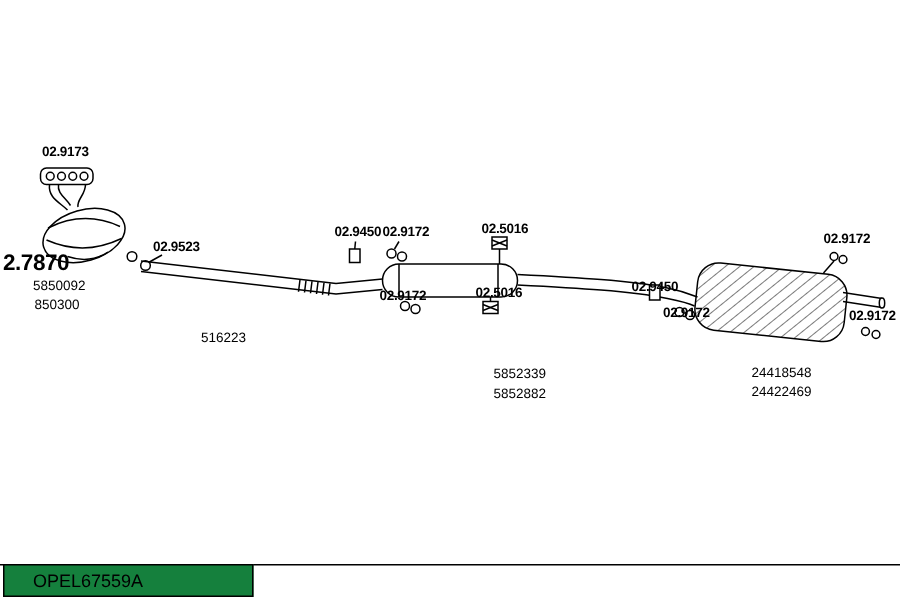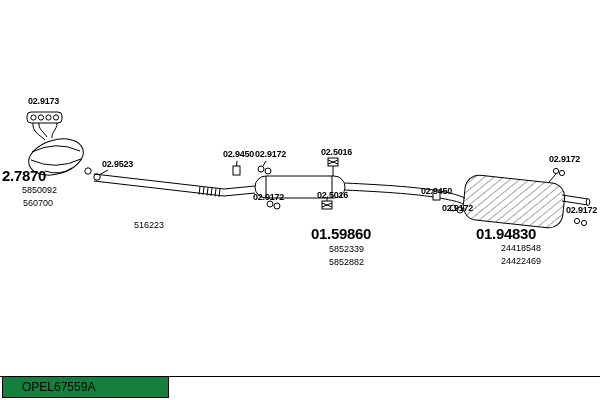--- a/index.html
+++ b/index.html
@@ -128,42 +128,40 @@
     <g>
       <circle cx="577" cy="221" r="2.6" fill="#fff"></circle>
       <circle cx="584" cy="223" r="2.6" fill="#fff"></circle>
     </g>
   </svg>
 
   <div class="lbl s" style="left:28px;top:97px">02.9173</div>
 
   <div class="lbl b" style="left:2px;top:168px">2.7870</div>
   <div class="lbl r" style="left:22px;top:186px">5850092</div>
-  <div class="lbl r" style="left:23px;top:199px">560700</div>
+  <div class="lbl r" style="left:23px;top:199px">850300</div>
 
   <div class="lbl s" style="left:102px;top:160px">02.9523</div>
 
   <div class="lbl r" style="left:134px;top:221px">516223</div>
 
   <div class="lbl s" style="left:223px;top:150px">02.9450</div>
   <div class="lbl s" style="left:255px;top:150px">02.9172</div>
   <div class="lbl s" style="left:321px;top:148px">02.5016</div>
 
   <div class="lbl s" style="left:253px;top:193px">02.9172</div>
   <div class="lbl s" style="left:317px;top:191px">02.5016</div>
 
-  <div class="lbl b" style="left:311px;top:226px">01.59860</div>
   <div class="lbl r" style="left:329px;top:245px">5852339</div>
   <div class="lbl r" style="left:329px;top:258px">5852882</div>
 
   <div class="lbl s" style="left:421px;top:187px">02.9450</div>
   <div class="lbl s" style="left:442px;top:204px">02.9172</div>
   <div class="lbl s" style="left:549px;top:155px">02.9172</div>
 
-  <div class="lbl b" style="left:476px;top:226px">01.94830</div>
   <div class="lbl r" style="left:501px;top:244px">24418548</div>
   <div class="lbl r" style="left:501px;top:257px">24422469</div>
 
   <div class="lbl s" style="left:566px;top:206px">02.9172</div>
 
   <div class="footer-line"></div>
   <div class="footer-box">
     <span>OPEL67559A</span>
   </div>
 

